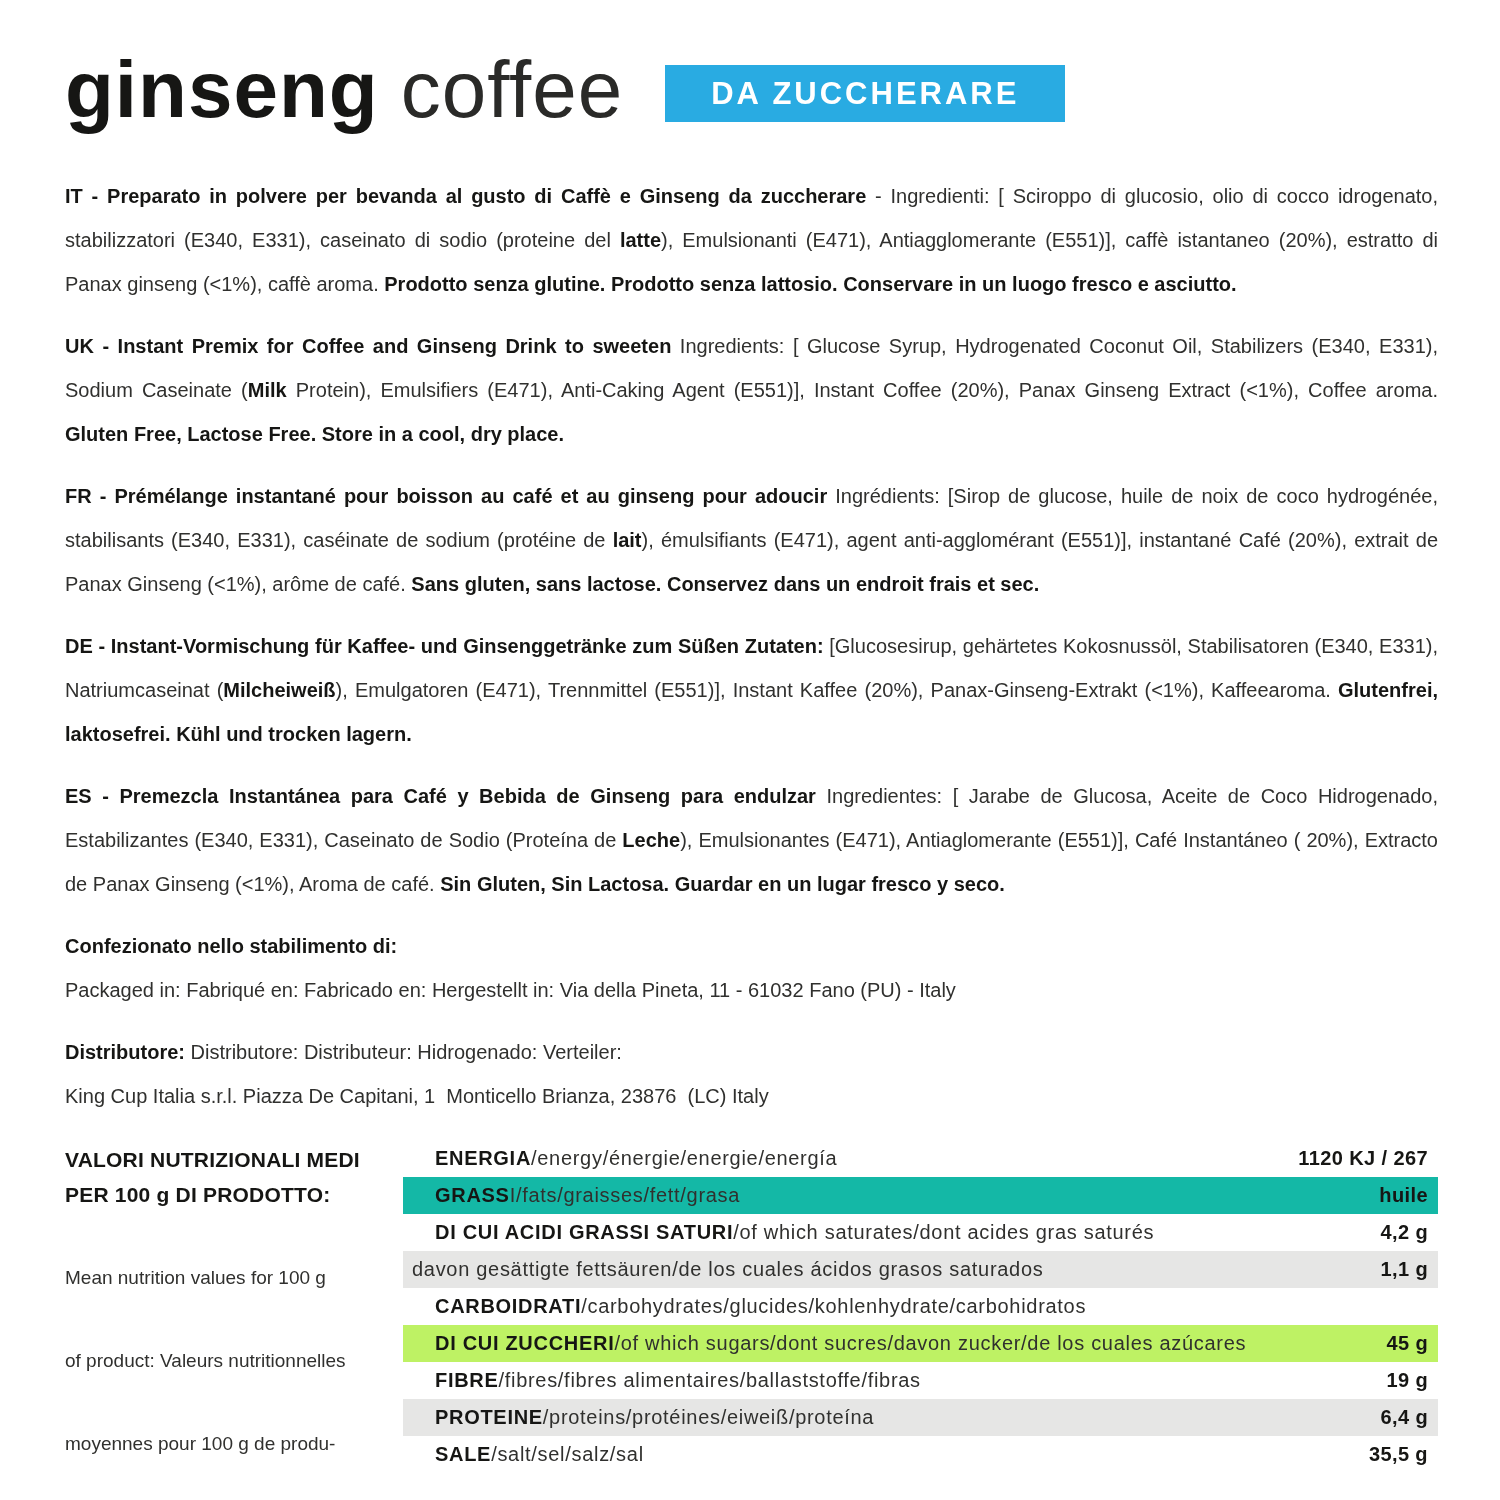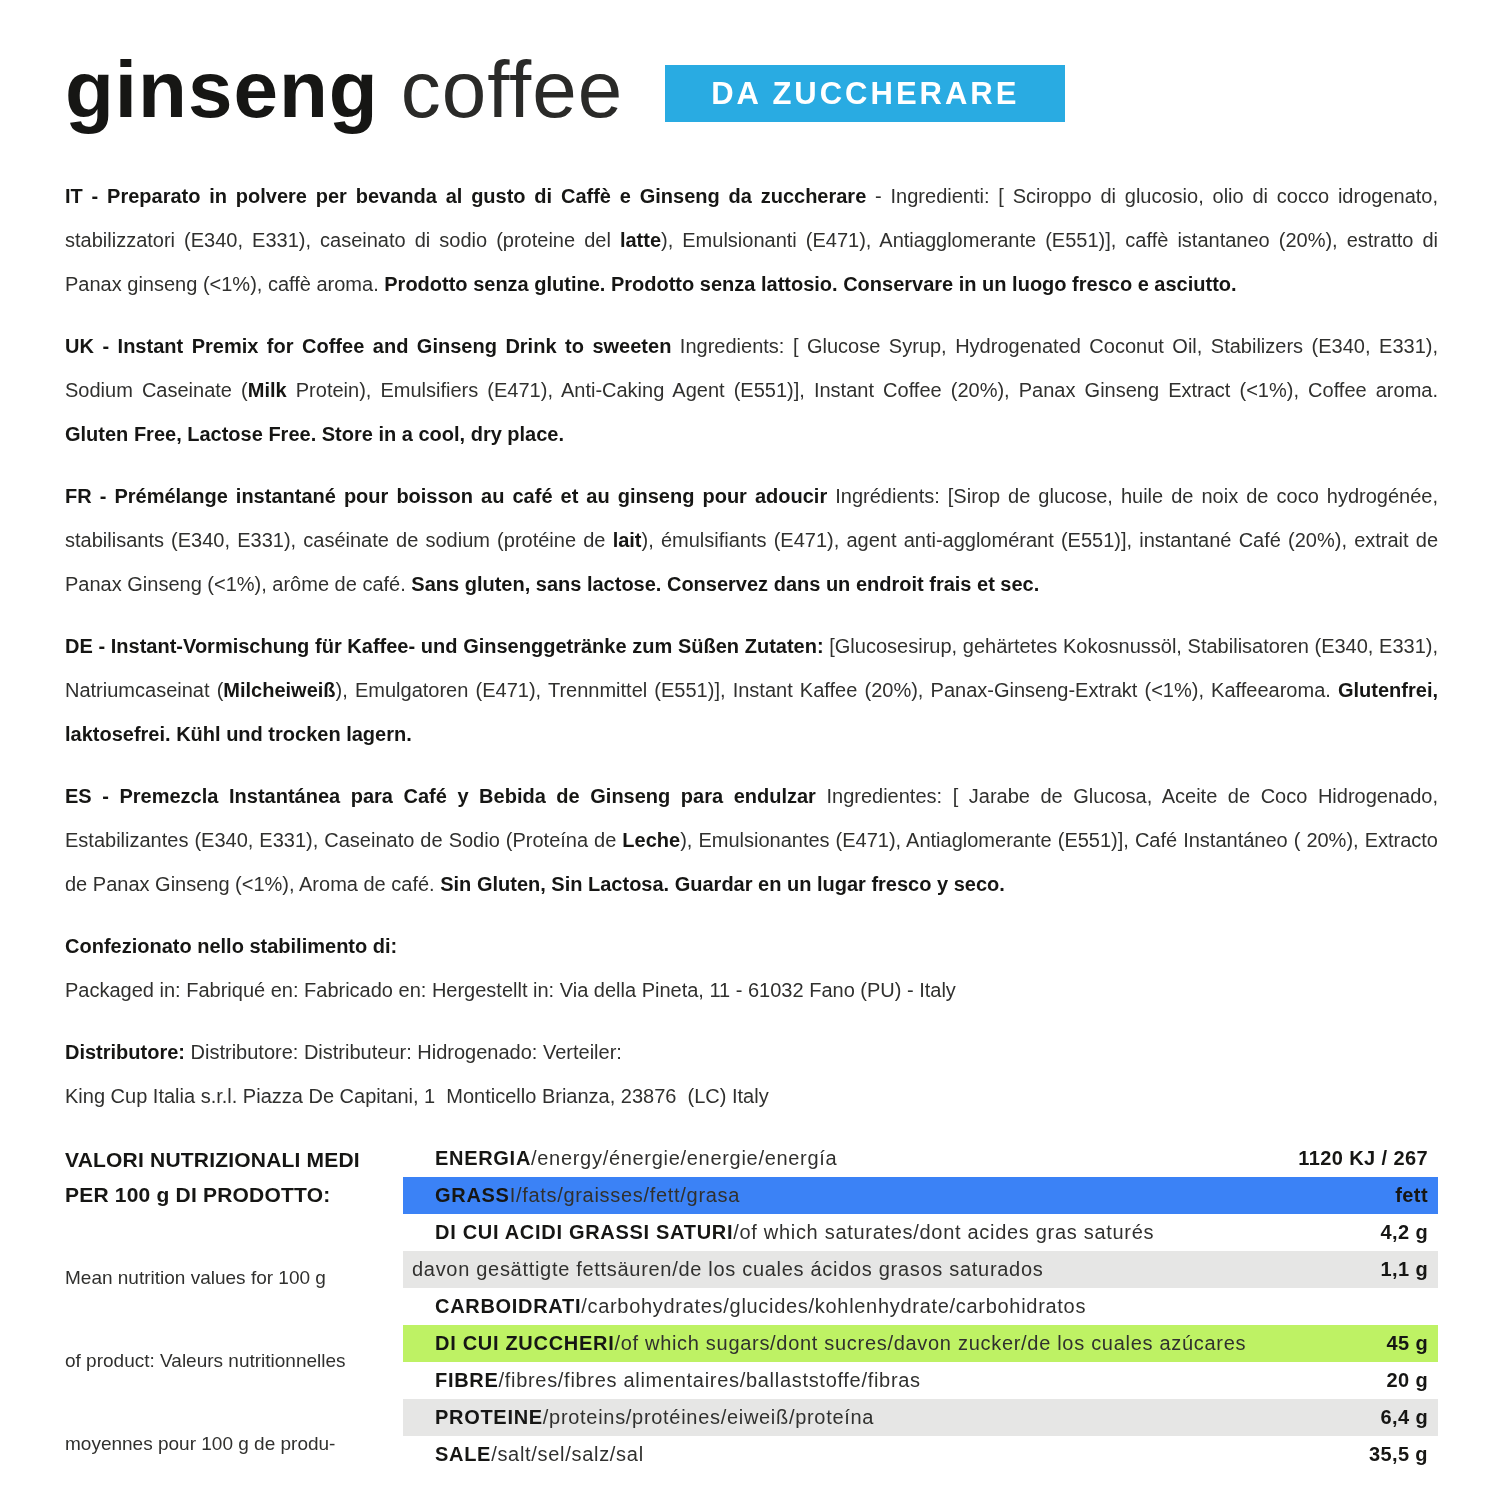--- a/index.html
+++ b/index.html
@@ -105,43 +105,43 @@
         <div class="txt-line">it : Durchschnittliche nährwerte</div>
         <div class="txt-line">für 100 g produkt: Valores nutri-</div>
         <div class="txt-line">cionales medios por 100 g de</div>
         <div class="txt-line">producto:</div>
       </div>
     <div class="nut-table" id="nut-table">
         <div class="nut-row">
           <span class="lbl"><span class="b">ENERGIA</span><span class="l">/energy/énergie/energie/energía</span></span>
           <span class="val">1120 KJ / 267</span>
         </div>
-        <div class="nut-row" style="background: #3b82f6;">
+        <div class="nut-row" style="background: #14b8a6;">
           <span class="lbl"><span class="b">GRASS</span><span class="l">I/fats/graisses/fett/grasa</span></span>
-          <span class="val">fett</span>
+          <span class="val">huile</span>
         </div>
         <div class="nut-row">
           <span class="lbl"><span class="b">DI CUI ACIDI GRASSI SATURI</span><span class="l">/of which saturates/dont acides gras saturés</span></span>
           <span class="val">4,2 g</span>
         </div>
         <div class="nut-row" style="background: rgb(230, 230, 229);">
           <span class="lbl"><span class="l">davon gesättigte fettsäuren/de los cuales ácidos grasos saturados</span></span>
           <span class="val">1,1 g</span>
         </div>
         <div class="nut-row">
           <span class="lbl"><span class="b">CARBOIDRATI</span><span class="l">/carbohydrates/glucides/kohlenhydrate/carbohidratos</span></span>
           <span class="val"></span>
         </div>
         <div class="nut-row" style="background: #bef264;">
           <span class="lbl"><span class="b">DI CUI ZUCCHERI</span><span class="l">/of which sugars/dont sucres/davon zucker/de los cuales azúcares</span></span>
           <span class="val">45 g</span>
         </div>
         <div class="nut-row">
           <span class="lbl"><span class="b">FIBRE</span><span class="l">/fibres/fibres alimentaires/ballaststoffe/fibras</span></span>
-          <span class="val">20 g</span>
+          <span class="val">19 g</span>
         </div>
         <div class="nut-row" style="background: rgb(230, 230, 229);">
           <span class="lbl"><span class="b">PROTEINE</span><span class="l">/proteins/protéines/eiweiß/proteína</span></span>
           <span class="val">6,4 g</span>
         </div>
         <div class="nut-row">
           <span class="lbl"><span class="b">SALE</span><span class="l">/salt/sel/salz/sal</span></span>
           <span class="val">35,5 g</span>
         </div>
       </div>

